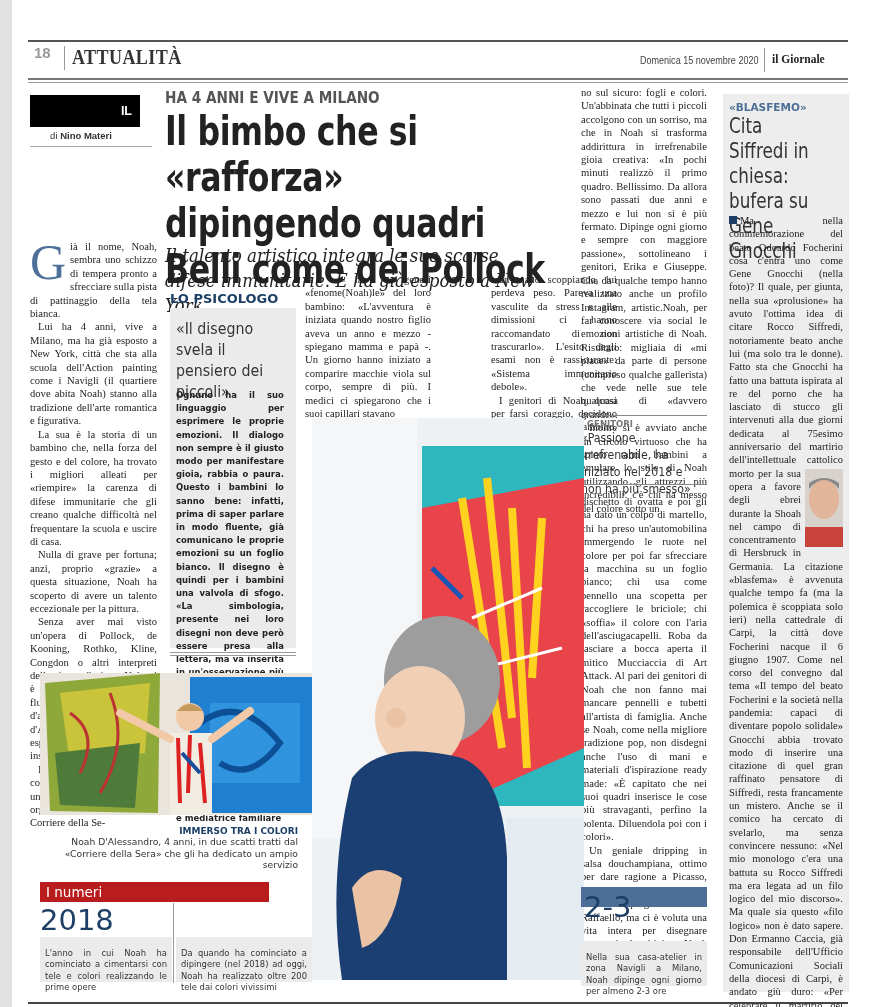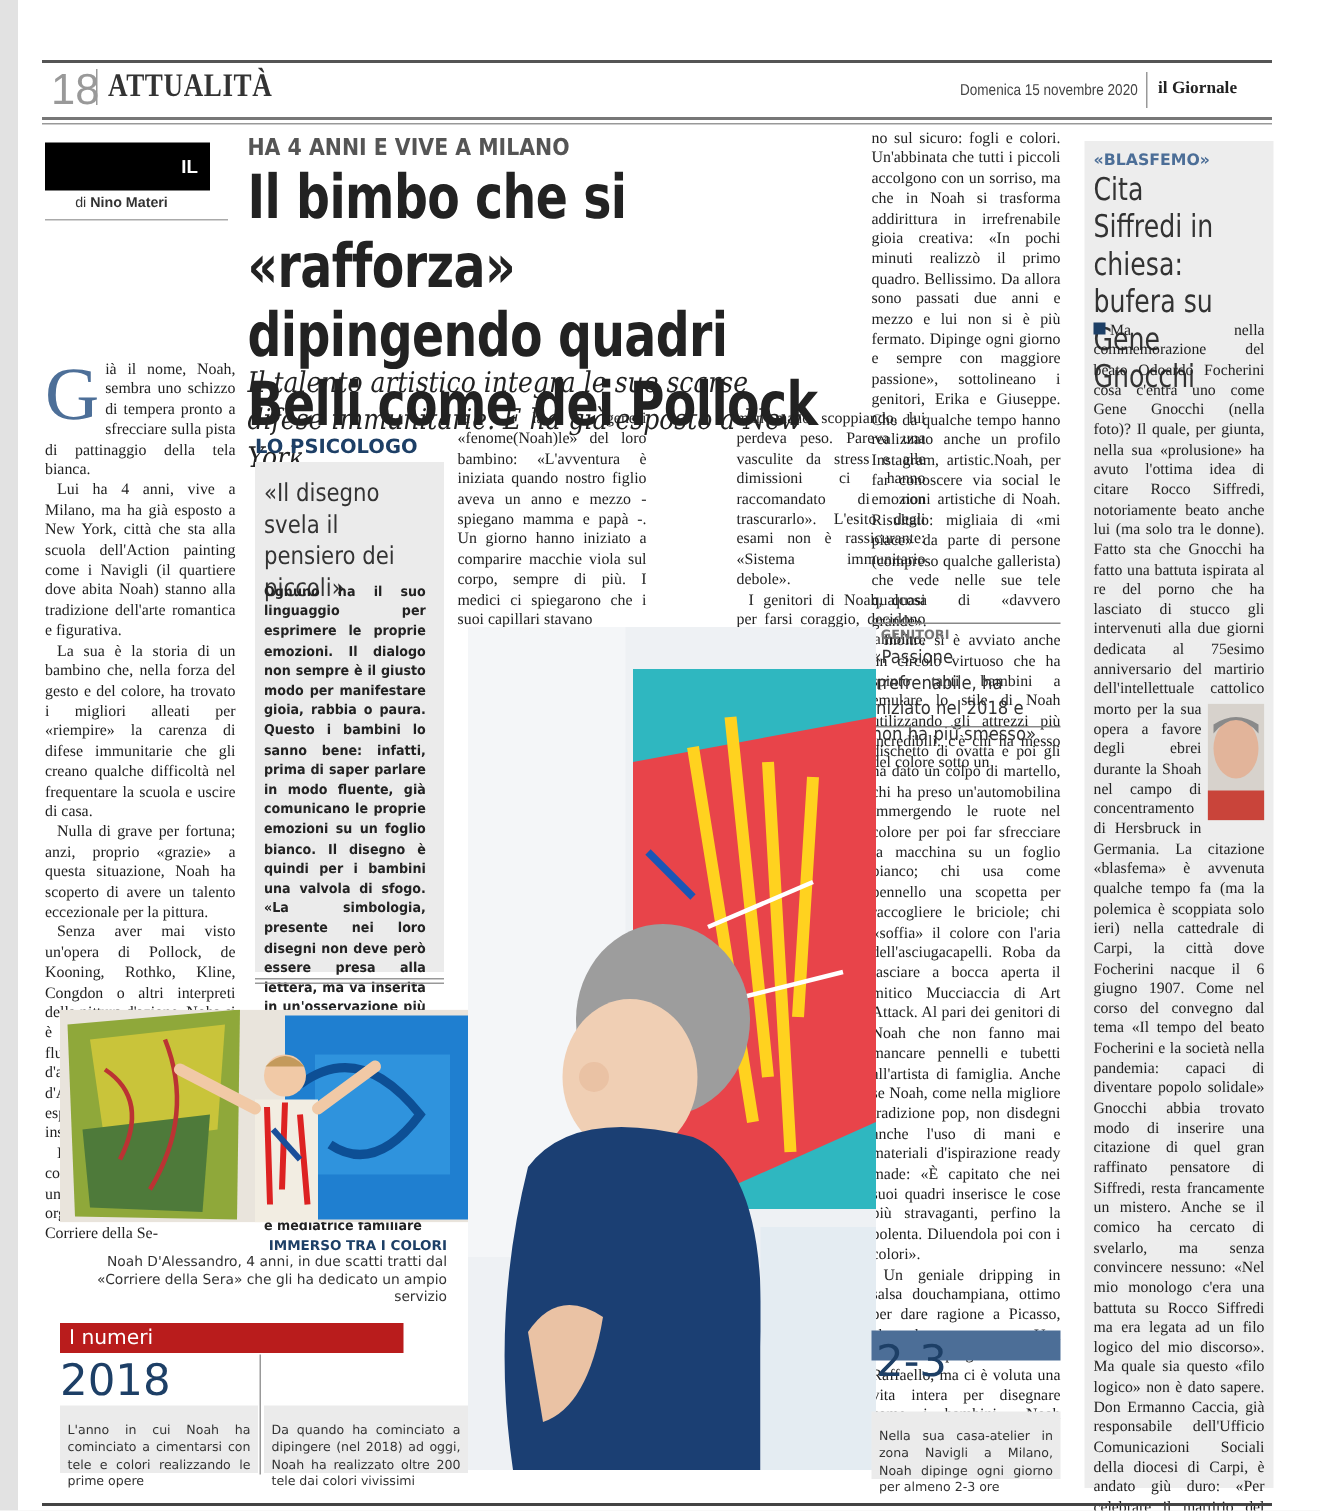--- a/index.html
+++ b/index.html
@@ -3,21 +3,21 @@
 <meta charset="utf-8">
 <style>
   html, body { margin:0; padding:0; background:#f4f4f4; }
   body { width:880px; height:1007px; position:relative; overflow:hidden; font-family:"DejaVu Serif", serif; color:#222; }
   .page { position:absolute; left:12px; top:0; width:868px; height:1007px; background:#fff; }
   .abs { position:absolute; }
   
   .hdr-rule-top { left:28px; top:40px; width:820px; height:2px; background:#555; }
   .hdr-rule-bot1 { left:28px; top:78px; width:820px; height:2px; background:#777; }
   .hdr-rule-bot2 { left:28px; top:82px; width:820px; height:1px; background:#999; }
-  .pagenum { left:34px; top:44px; font-family:"Liberation Sans", sans-serif; font-size:29px; color:#999; font-weight:normal; }
+  .pagenum { left:34px; top:44px; font-family:"Liberation Sans", sans-serif; font-size:15px; color:#999; font-weight:bold; }
   .pagesep { left:64px; top:46px; width:1px; height:24px; background:#999; }
   .section { left:72px; top:44px; font-family:"Liberation Serif", serif; font-size:22px; color:#333; letter-spacing:0.5px; font-weight:bold; transform:scaleX(0.82); transform-origin:left; }
   .date { left:640px; top:54px; font-family:"Liberation Sans", sans-serif; font-size:10.5px; color:#444; transform:scaleX(0.86); transform-origin:left; }
   .datesep { left:764px; top:48px; width:1px; height:24px; background:#999; }
   .masthead { left:772px; top:53px; font-family:"Liberation Serif", serif; font-size:11.5px; font-weight:bold; color:#222;text-align:right; }
   
   .personaggio { left:30px; top:95px; width:110px; height:32px; background:#000000; color:#fff; font-family:"Liberation Sans", sans-serif; font-weight:bold; font-size:12.5px; text-align:right; padding-right:8px; box-sizing:border-box; line-height:32px; }
   .byline { left:30px; top:130px; width:110px; text-align:center; font-family:"Liberation Sans", sans-serif; font-size:9.5px; padding-right:8px; box-sizing:border-box; color:#333; }
   .byline b { font-weight:bold; }
   .byline-rule { left:30px; top:146px; width:122px; height:1px; background:#aaa; }

